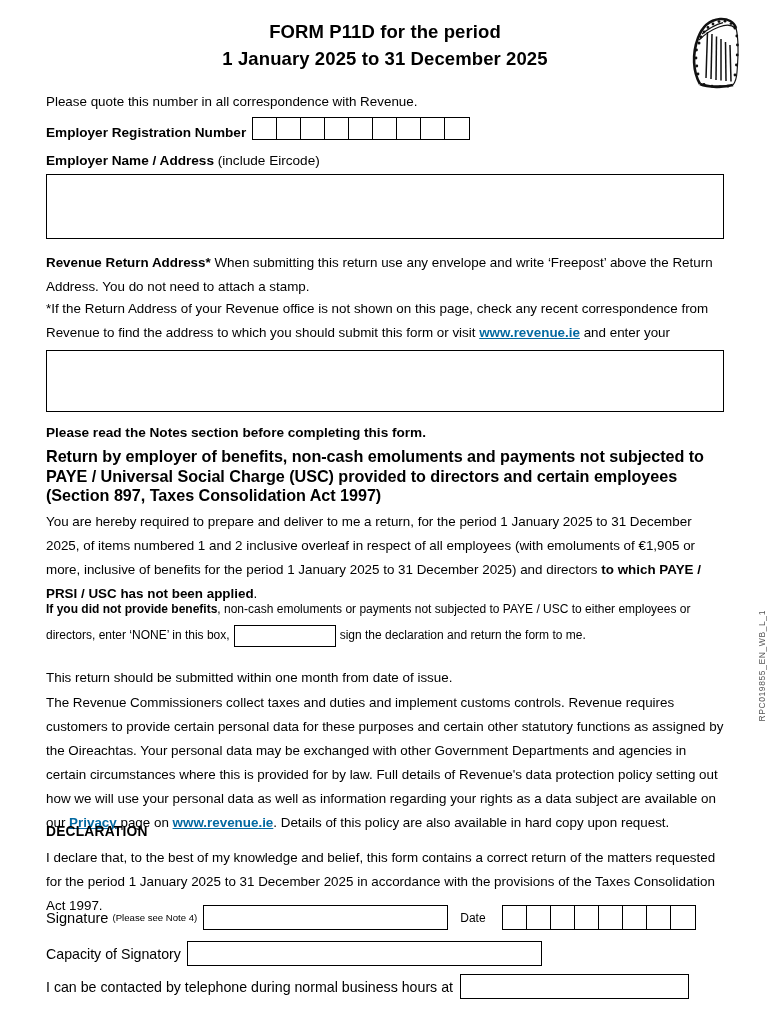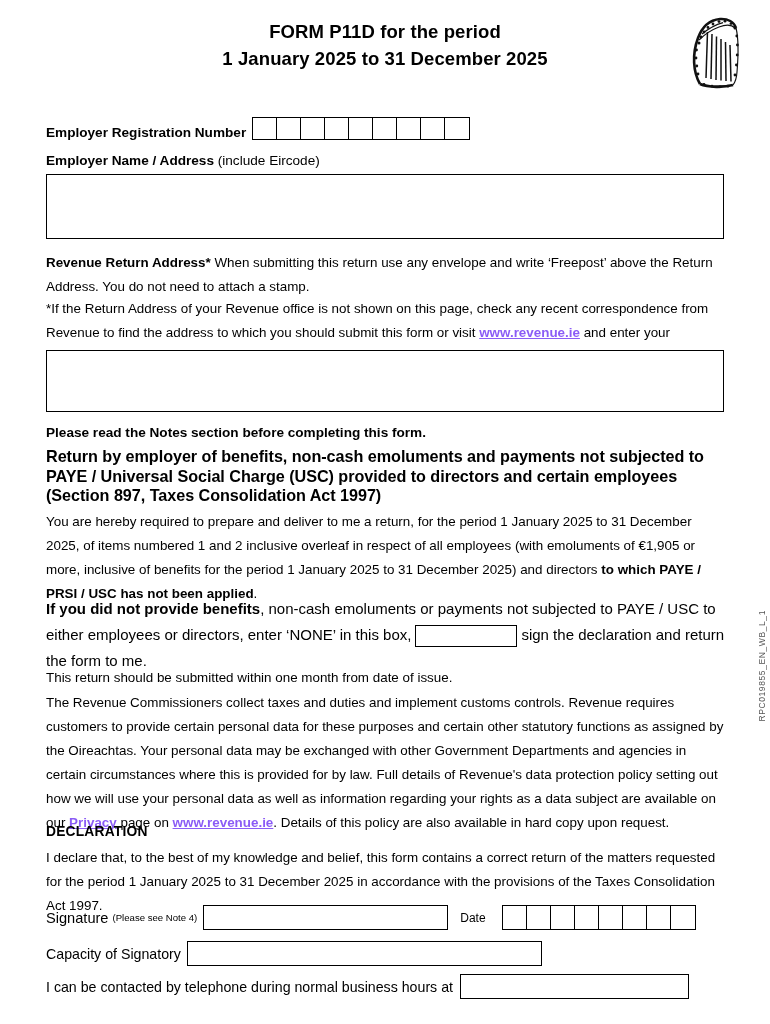--- a/index.html
+++ b/index.html
@@ -43,21 +43,21 @@
     width: 62px;
     height: 76px;
   }
   p.body {
     font-size: 13.4px;
     line-height: 24px;
     margin: 0;
   }
   .b { font-weight: bold; }
   a.link {
-    color: #8b5cf6;
+    color: #0369a1;
     text-decoration: underline;
     font-weight: bold;
   }
 
   
   .quote-line {
     position: absolute;
     left: 46px;
     top: 93px;
     font-size: 13.4px;
@@ -157,21 +157,21 @@
     top: 510px;
     width: 682px;
   }
 
   
   .blk-none {
     position: absolute;
     left: 46px;
     top: 596px;
     width: 684px;
-    font-size: 15px;
+    font-size: 12px;
     line-height: 26px;
   }
   .none-box {
     display: inline-block;
     vertical-align: middle;
     width: 102px;
     height: 22px;
     border: 1.5px solid #000;
     background: #fff;
     margin: 0 4px;
@@ -332,20 +332,21 @@
           <circle cx="50.4" cy="51" r="1.4"></circle>
         <circle cx="49" cy="61" r="1.4"></circle>
         <circle cx="18" cy="70.5" r="1.4"></circle>
           <circle cx="26" cy="72.2" r="1.4"></circle>
         <circle cx="34" cy="72.8" r="1.4"></circle>
           <circle cx="42" cy="72.2" r="1.4"></circle>
       </g>
     </svg>
   </div>
 
+  <div class="quote-line">Please quote this number in all correspondence with Revenue.</div>
 
   <div class="ern-row">
     <span class="ern-label">Employer Registration Number</span>
     <span class="boxgrid" id="ern-grid">
         <span class="cell"></span>
         <span class="cell"></span>
         <span class="cell"></span>
         <span class="cell"></span>
         <span class="cell"></span>
         <span class="cell"></span>

